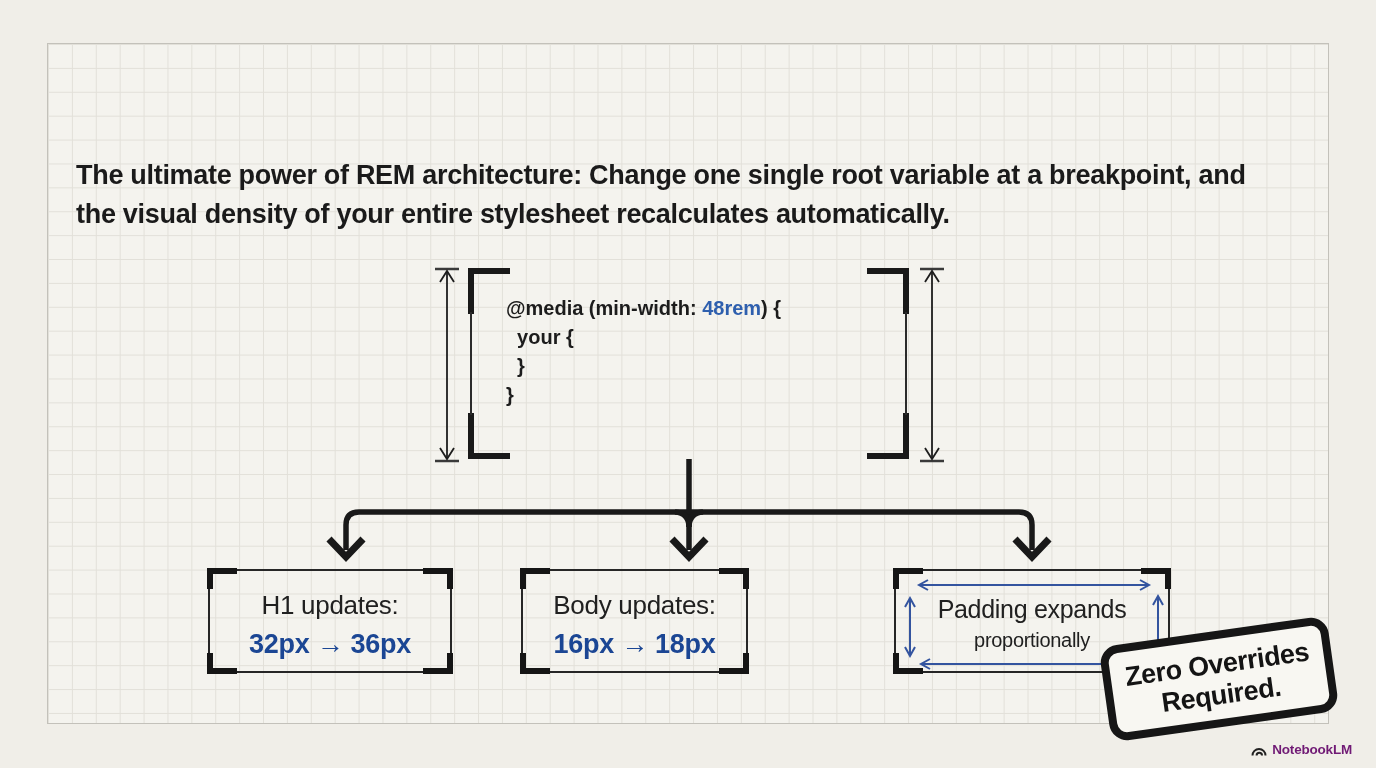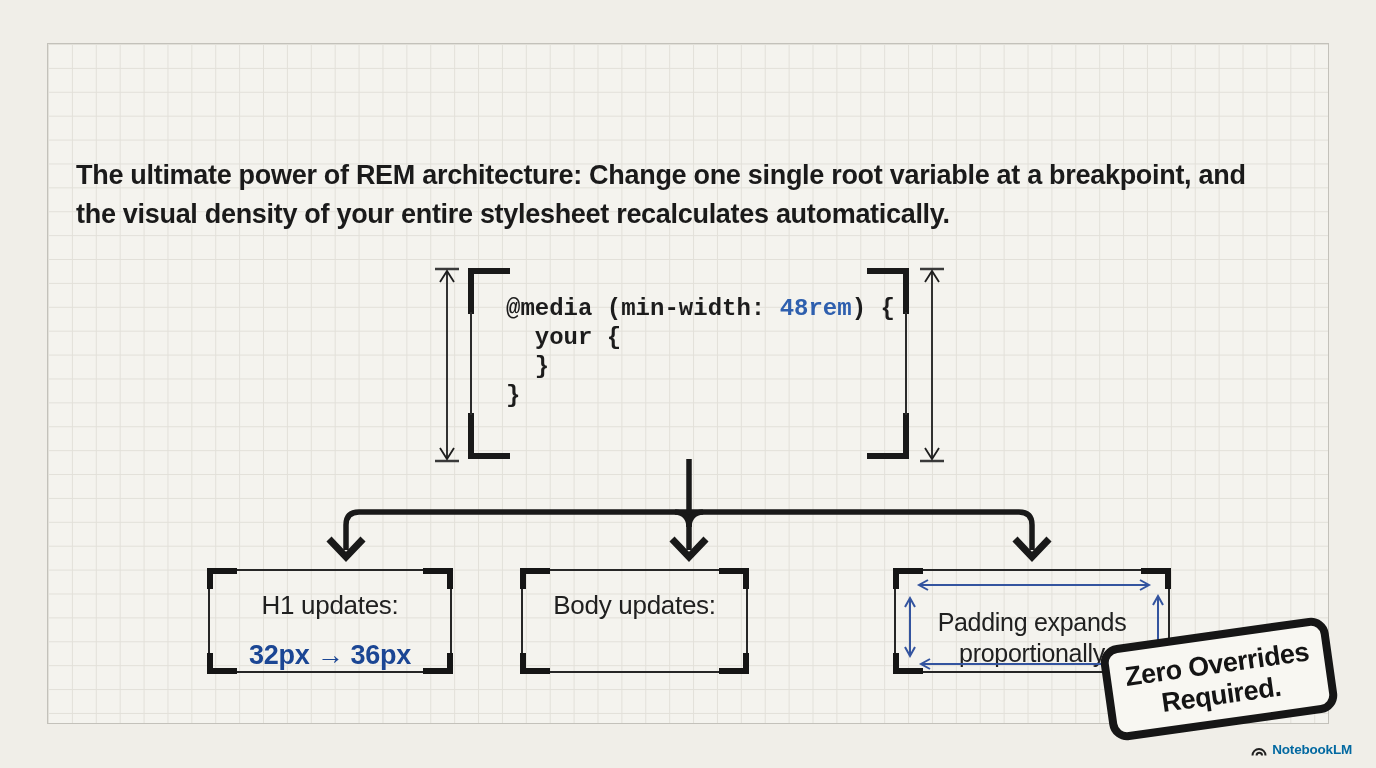--- a/index.html
+++ b/index.html
@@ -36,22 +36,22 @@
   .code-frame { position:absolute; left:420px; top:224px; width:441px; height:191px; }
   .cf-corner { position:absolute; width:42px; height:46px; }
   .cf-tl { left:0; top:0; border-left:6px solid #191919; border-top:6px solid #191919; }
   .cf-tr { right:0; top:0; border-right:6px solid #191919; border-top:6px solid #191919; }
   .cf-bl { left:0; bottom:0; border-left:6px solid #191919; border-bottom:6px solid #191919; }
   .cf-br { right:0; bottom:0; border-right:6px solid #191919; border-bottom:6px solid #191919; }
   .cf-side { position:absolute; top:44px; bottom:44px; width:2px; background:#2a2a2a; }
   .cf-ls { left:2px; } .cf-rs { right:2px; }
   .code-block { position:absolute; left:38px; top:26px; }
   .code-line {
-    font-family:Liberation Mono, monospace;
-    font-weight:bold; font-size:24px; line-height:29px;
+    font-family:Liberation Sans, sans-serif;
+    font-weight:bold; font-size:20px; line-height:29px;
     color:#1c1c1c; white-space:pre;
   }
   .code-accent { color:#2e5fae; }
   
   .meas { position:absolute; top:223px; }
   .meas-left { left:384px; } .meas-right { left:869px; }
   
   .connector { position:absolute; left:0; top:0; z-index:1; pointer-events:none; }
   
   .rbox {
@@ -61,38 +61,38 @@
   }
   .rb1 { left:160px; width:244px; }
   .rb2 { left:473px; width:227px; }
   .rb3 { left:846px; width:276px; }
   .rb-corner { position:absolute; width:30px; height:21px; }
   .rb-tl { left:-3px; top:-3px; border-left:6px solid #151515; border-top:6px solid #151515; }
   .rb-tr { right:-3px; top:-3px; border-right:6px solid #151515; border-top:6px solid #151515; }
   .rb-bl { left:-3px; bottom:-3px; border-left:6px solid #151515; border-bottom:6px solid #151515; }
   .rb-br { right:-3px; bottom:-3px; border-right:6px solid #151515; border-bottom:6px solid #151515; }
   .rb-title { margin-top:19px; font-size:26px; color:#202020; letter-spacing:-0.3px; }
-  .rb-value { margin-top:19px; font-size:27px; font-weight:bold; color:#1b4694; letter-spacing:-0.3px; }
-  .rb3 .rb-title { margin-top:36px; font-size:25px; line-height:31px; }
-  .rb-sub { font-size:25px; line-height:31px; color:#202020; letter-spacing:-0.3px; }
+  .rb-value { margin-top:8px; font-size:27px; font-weight:bold; color:#1b4694; letter-spacing:-0.3px; }
+  .rb3 .rb-title { margin-top:23px; font-size:25px; line-height:31px; }
+  .rb-sub { font-size:20px; line-height:31px; color:#202020; letter-spacing:-0.3px; }
   .pad-arrows { position:absolute; left:0; top:0; }
   
   .stamp {
     position:absolute; left:1056px; top:587px; width:230px; height:96px;
     transform:rotate(-8deg);
     border:8px solid #161616; border-radius:18px;
     background:#f8f7f2; z-index:10;
     text-align:center; padding-top:10px;
   }
   .stamp-line { font-size:27px; line-height:31px; font-weight:bold; color:#141414; letter-spacing:-0.5px; }
   
   .watermark {
     position:absolute; right:24px; top:742px;
     display:flex; align-items:center; gap:5px;
-    font-size:13.5px; font-weight:bold; color:#0369a1; letter-spacing:-0.2px;
+    font-size:13.5px; font-weight:bold; color:#701a75; letter-spacing:-0.2px;
   }
 </style>
 </head>
 <body>
 
 <div class="card">
 
   <p class="subtitle">The ultimate power of REM architecture: Change one single root variable at a breakpoint, and the visual density of your entire stylesheet recalculates automatically.</p>
 
   <svg class="meas meas-left" width="30" height="196" viewBox="0 0 30 196">
@@ -143,20 +143,21 @@
     <div class="rb-title">H1 updates:</div>
     <div class="rb-value">32px → 36px</div>
   </div>
 
   <div class="rbox rb2">
     <div class="rb-corner rb-tl"></div>
     <div class="rb-corner rb-tr"></div>
     <div class="rb-corner rb-bl"></div>
     <div class="rb-corner rb-br"></div>
     <div class="rb-title">Body updates:</div>
+    <div class="rb-value">16px → 18px</div>
   </div>
 
   <div class="rbox rb3">
     <div class="rb-corner rb-tl"></div>
     <div class="rb-corner rb-tr"></div>
     <div class="rb-corner rb-bl"></div>
     <div class="rb-corner rb-br"></div>
     <svg class="pad-arrows" width="276" height="104" viewBox="0 0 276 104">
       <line x1="24" y1="14" x2="252" y2="14" stroke="#33549f" stroke-width="2"></line>
       <path d="M32 9 L23 14 L32 19" fill="none" stroke="#33549f" stroke-width="2"></path>

